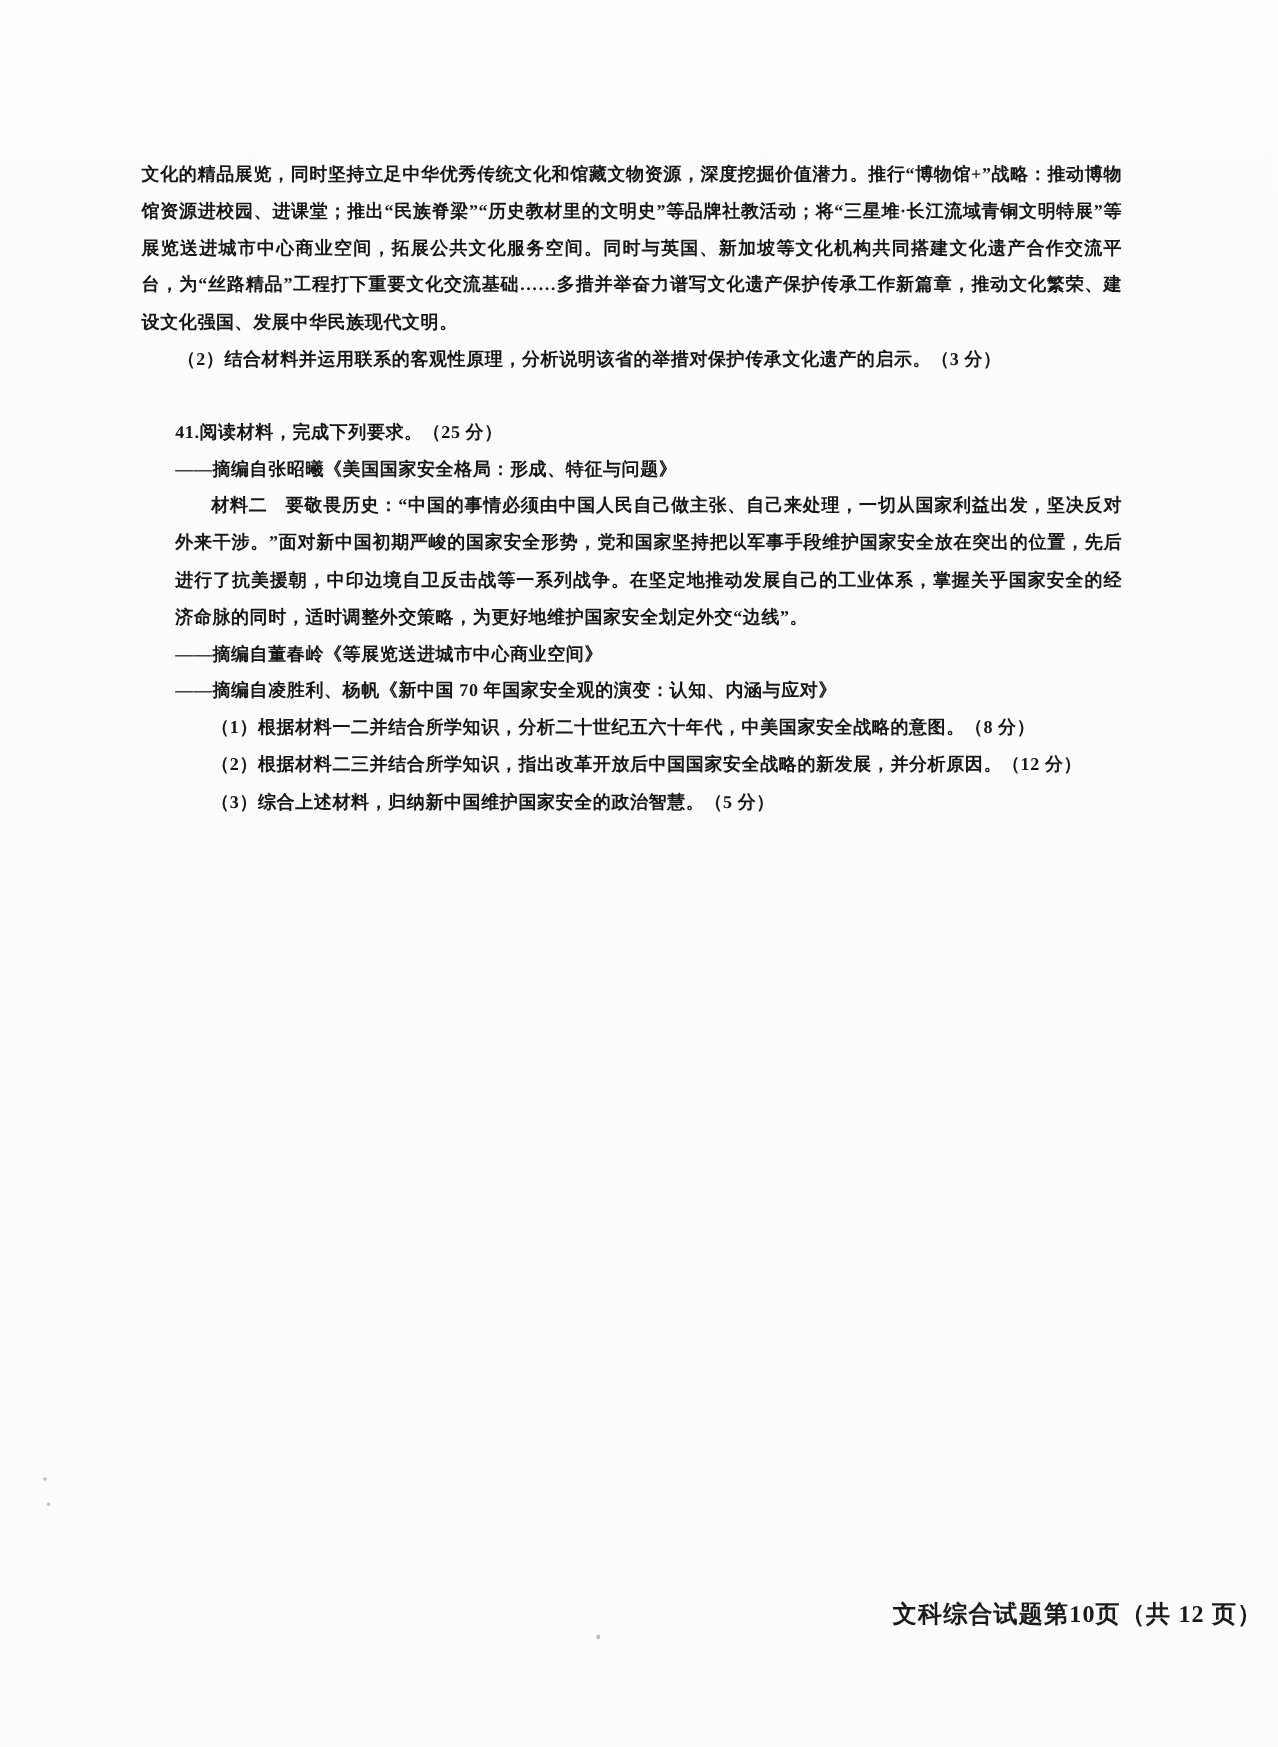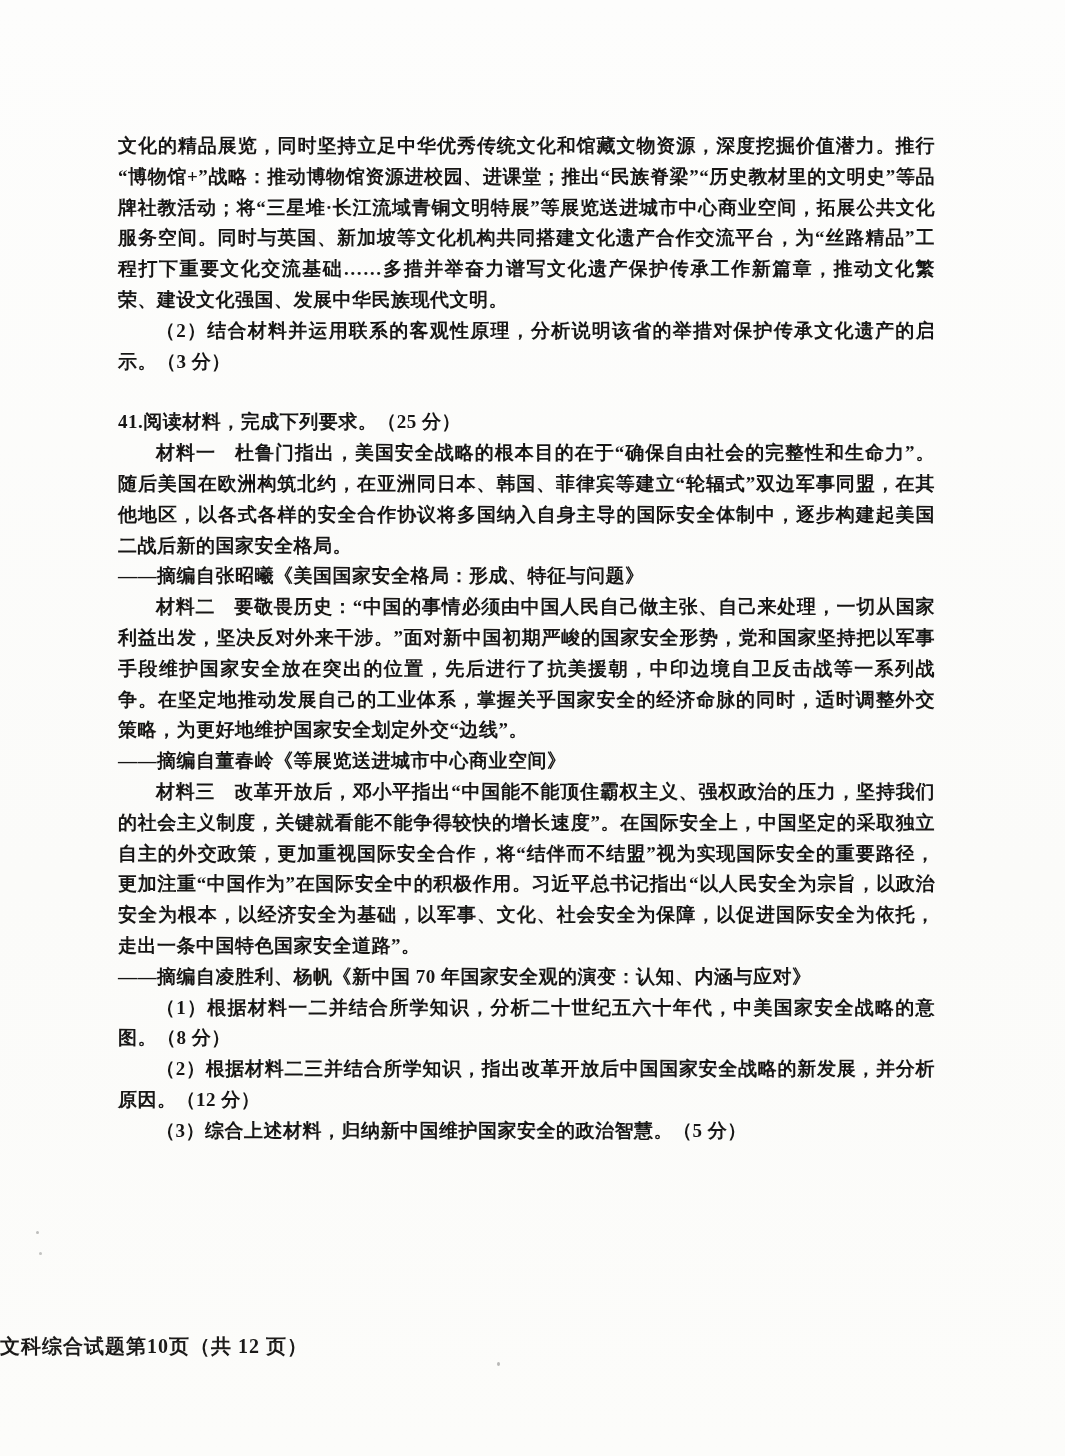--- a/index.html
+++ b/index.html
@@ -21,47 +21,48 @@
     background: linear-gradient(180deg, #fdfdfc 0%, #fbfbf9 60%, #fcfcfa 100%);
   }
   .page-content {
     position: absolute;
     left: 118px;
     top: 131px;
     width: 817px;
   }
   .page-content p {
     margin: 0;
-    font-size: 19px;
+    font-size: 15px;
     line-height: 30.8px;
     letter-spacing: 0.5px;
     text-align: justify;
     font-weight: 600;
   }
   .indent {
     text-indent: 2em;
   }
   .source-line {
     text-align: right;
     text-indent: 0;
     padding-right: 8px;
   }
   .material-label {
     margin-right: 1em;
     font-weight: 700;
   }
   .q41-block {
     margin-top: 30px;
+    margin-left: 28px;
   }
   .page-footer {
     position: absolute;
     top: 1332px;
     left: 0;
     width: 1052px;
-    text-align: left;
+    text-align: right;
     font-size: 20px;
     line-height: 28px;
     letter-spacing: 1px;
     font-weight: 600;
     color: #1b1a19;
   }
   .speck {
     position: absolute;
     background: #8a8a88;
     border-radius: 50%;
@@ -80,33 +81,27 @@
     <p>文化的精品展览，同时坚持立足中华优秀传统文化和馆藏文物资源，深度挖掘价值潜力。推行“博物馆+”战略：推动博物馆资源进校园、进课堂；推出“民族脊梁”“历史教材里的文明史”等品牌社教活动；将“三星堆·长江流域青铜文明特展”等展览送进城市中心商业空间，拓展公共文化服务空间。同时与英国、新加坡等文化机构共同搭建文化遗产合作交流平台，为“丝路精品”工程打下重要文化交流基础……多措并举奋力谱写文化遗产保护传承工作新篇章，推动文化繁荣、建设文化强国、发展中华民族现代文明。</p>
 
 
     <p class="indent">（2）结合材料并运用联系的客观性原理，分析说明该省的举措对保护传承文化遗产的启示。（3 分）</p>
 
 
     <div class="q41-block">
 
       <p>41.阅读材料，完成下列要求。（25 分）</p>
 
-      <p class="indent">
-        <span class="material-label">材料一</span><span>杜鲁门指出，美国安全战略的根本目的在于“确保自由社会的完整性和生命力”。随后美国在欧洲构筑北约，在亚洲同日本、韩国、菲律宾等建立“轮辐式”双边军事同盟，在其他地区，以各式各样的安全合作协议将多国纳入自身主导的国际安全体制中，逐步构建起美国二战后新的国家安全格局。</span>
-      </p>
       <p class="source-line">——摘编自张昭曦《美国国家安全格局：形成、特征与问题》</p>
 
       <p class="indent">
         <span class="material-label">材料二</span><span>要敬畏历史：“中国的事情必须由中国人民自己做主张、自己来处理，一切从国家利益出发，坚决反对外来干涉。”面对新中国初期严峻的国家安全形势，党和国家坚持把以军事手段维护国家安全放在突出的位置，先后进行了抗美援朝，中印边境自卫反击战等一系列战争。在坚定地推动发展自己的工业体系，掌握关乎国家安全的经济命脉的同时，适时调整外交策略，为更好地维护国家安全划定外交“边线”。</span>
       </p>
       <p class="source-line">——摘编自董春岭《等展览送进城市中心商业空间》</p>
 
-      <p class="indent">
-        <span class="material-label">材料三</span><span>改革开放后，邓小平指出“中国能不能顶住霸权主义、强权政治的压力，坚持我们的社会主义制度，关键就看能不能争得较快的增长速度”。在国际安全上，中国坚定的采取独立自主的外交政策，更加重视国际安全合作，将“结伴而不结盟”视为实现国际安全的重要路径，更加注重“中国作为”在国际安全中的积极作用。习近平总书记指出“以人民安全为宗旨，以政治安全为根本，以经济安全为基础，以军事、文化、社会安全为保障，以促进国际安全为依托，走出一条中国特色国家安全道路”。</span>
-      </p>
       <p class="source-line">——摘编自凌胜利、杨帆《新中国 70 年国家安全观的演变：认知、内涵与应对》</p>
 
       <p class="indent">（1）根据材料一二并结合所学知识，分析二十世纪五六十年代，中美国家安全战略的意图。（8 分）</p>
 
       <p class="indent">（2）根据材料二三并结合所学知识，指出改革开放后中国国家安全战略的新发展，并分析原因。（12 分）</p>
 
       <p class="indent">（3）综合上述材料，归纳新中国维护国家安全的政治智慧。（5 分）</p>
 
     </div>
   </div>

